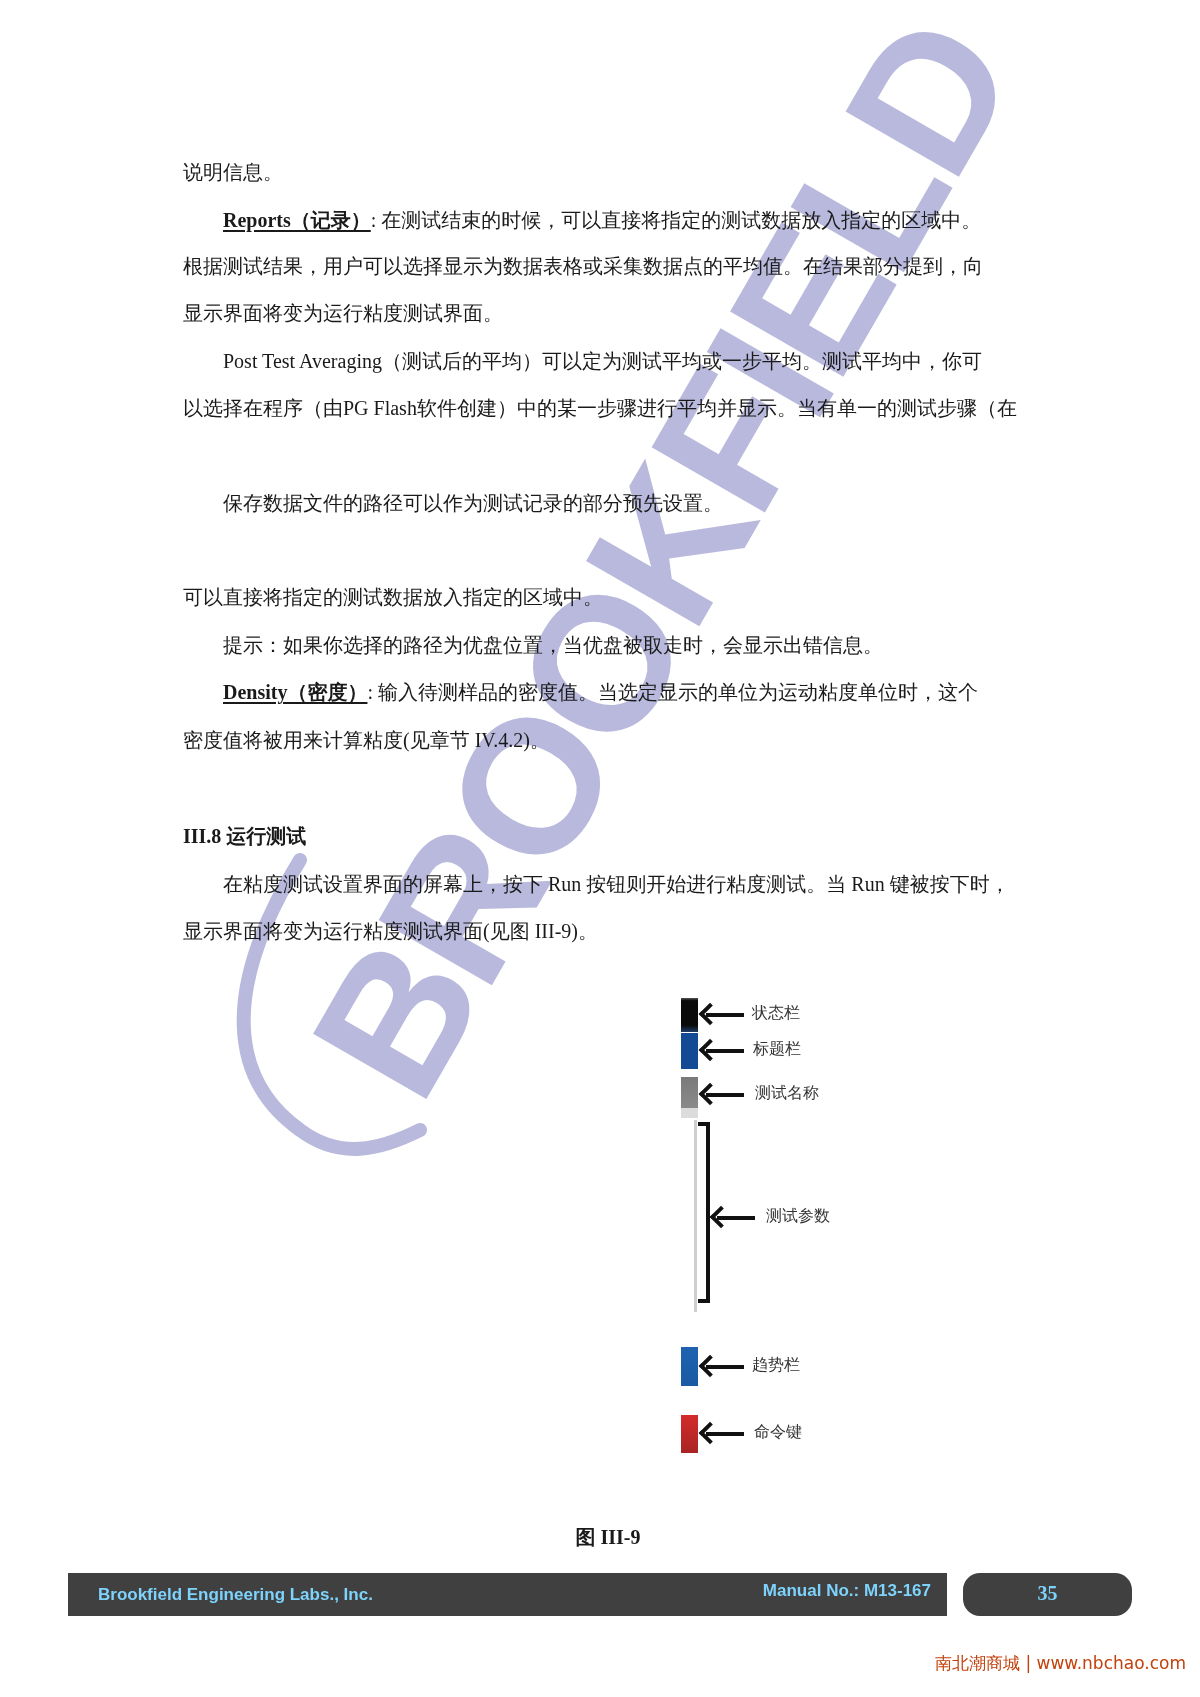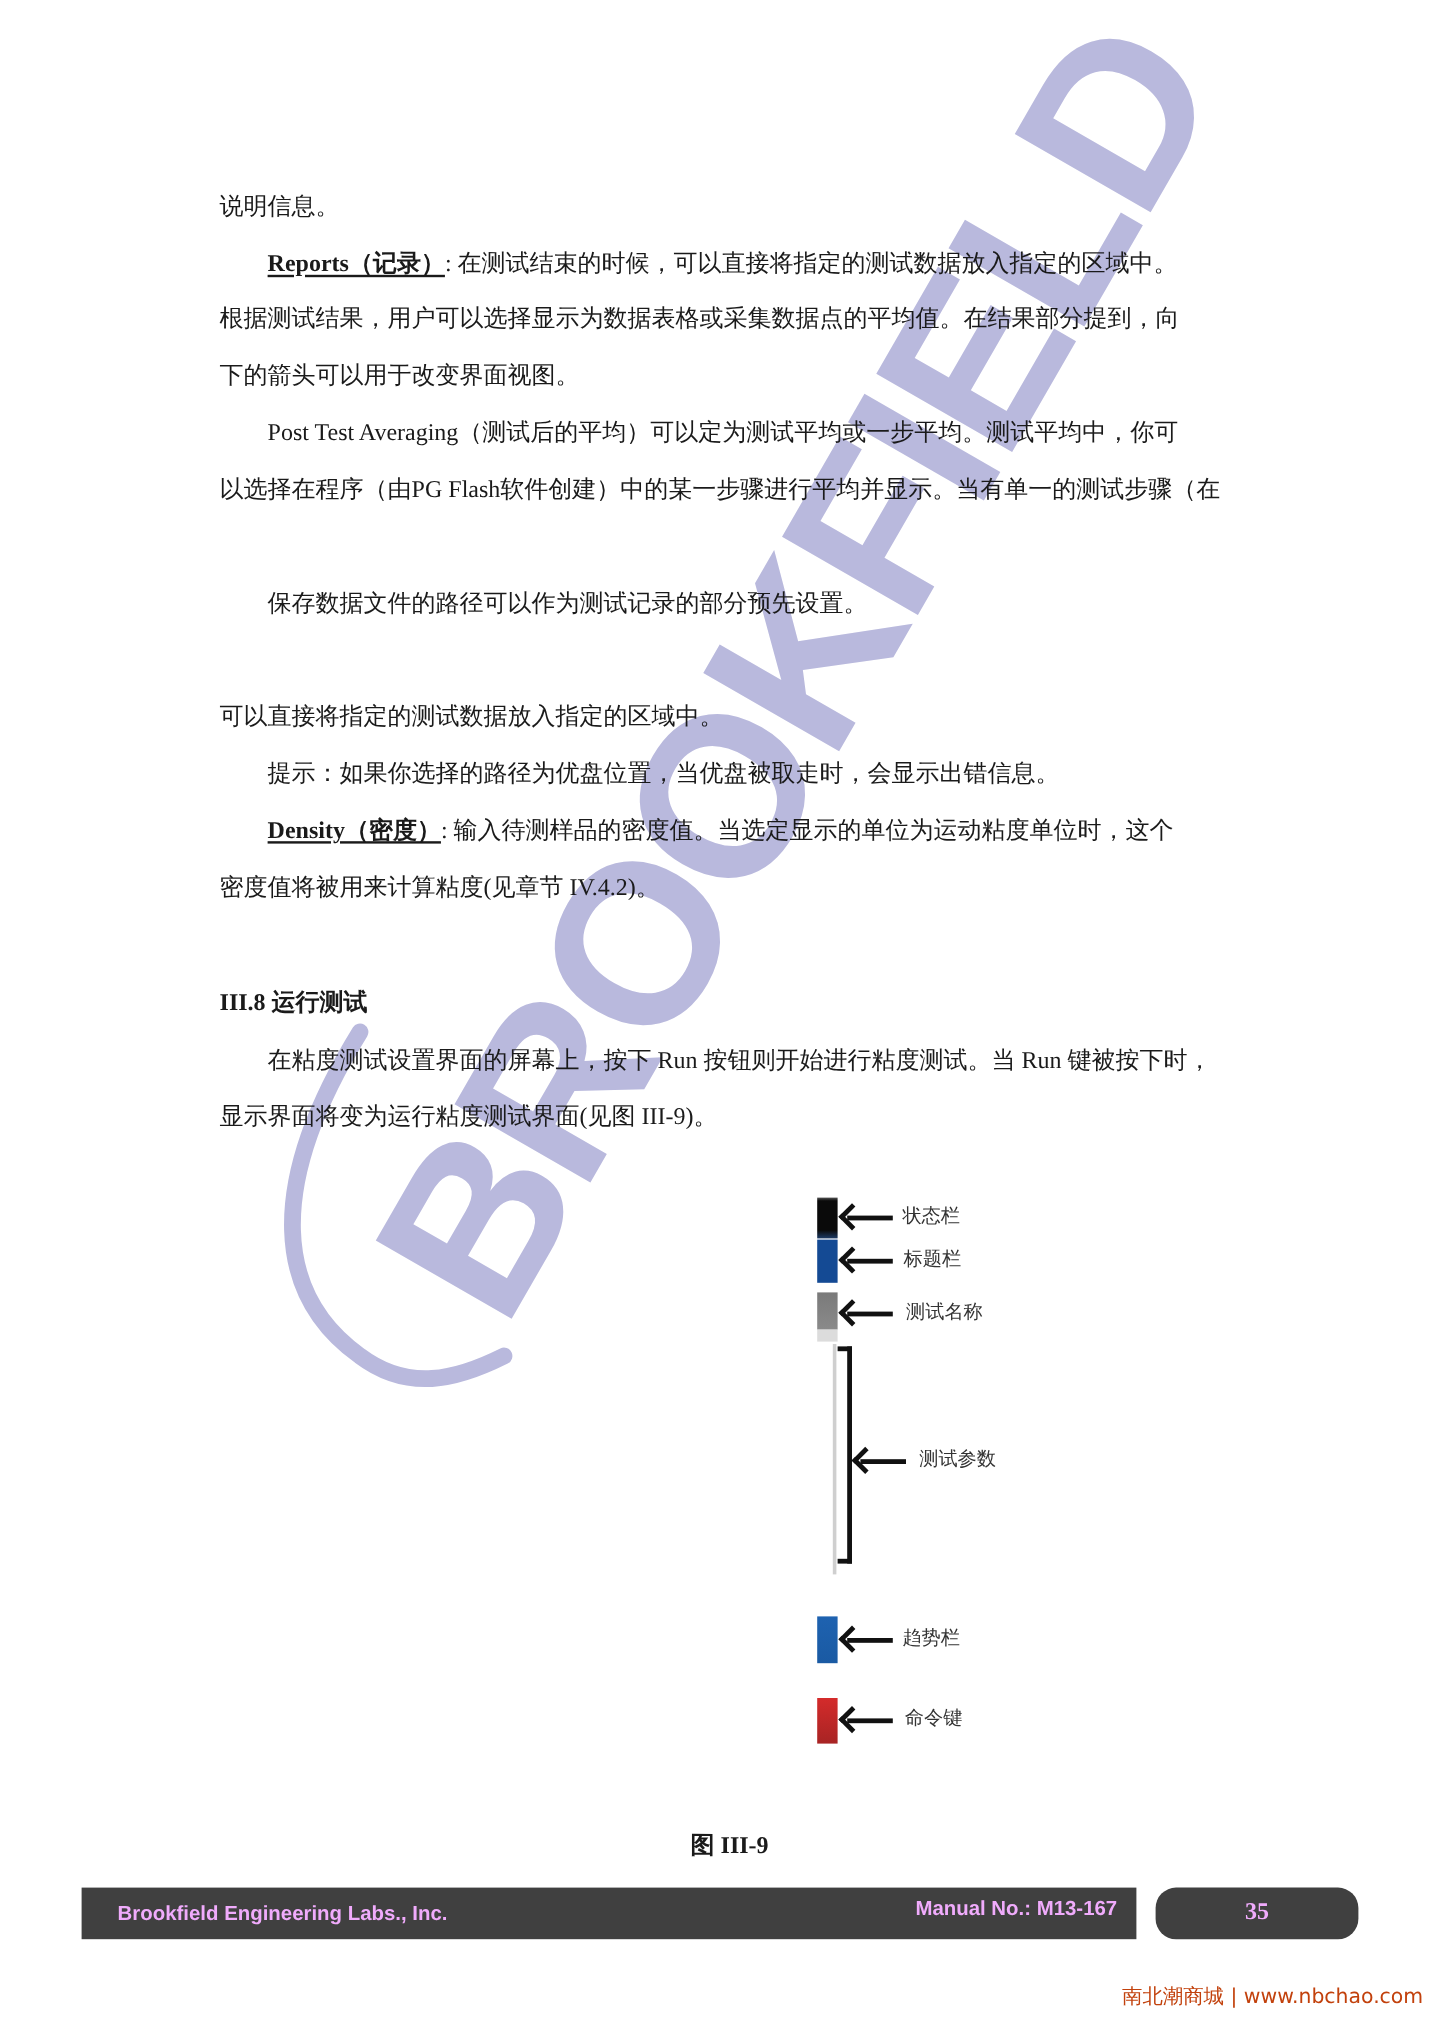--- a/index.html
+++ b/index.html
@@ -11,21 +11,21 @@
   .indent { left:223px; }
   .term { font-weight:bold; text-decoration:underline; text-underline-offset:3px; }
   .heading { font-weight:bold; font-size:20px; }
   .strip { position:absolute; left:681px; width:17px; }
   .arrow { position:absolute; height:4px; background:#111; }
   .arrow::before { content:""; position:absolute; left:-4px; top:-7px; width:12px; height:12px;
                    border-left:4px solid #111; border-bottom:4px solid #111; transform:rotate(45deg); }
   .dlabel { position:absolute; font-size:16px; color:#333; white-space:nowrap;
             font-family:"DejaVu Sans","Liberation Sans",sans-serif; }
   .caption { position:absolute; top:1524px; left:0; width:1216px; text-align:center; font-size:20px; font-weight:bold; }
-  .footer-bar { position:absolute; top:1573px; height:43px; background:#404040; color:#f0abfc; }
+  .footer-bar { position:absolute; top:1573px; height:43px; background:#404040; color:#7dd3fc; }
   .footer-left { left:68px; width:879px; }
   .footer-right { left:963px; width:169px;border-radius:17px; }
   .footer-company { position:absolute; left:30px; top:12px; font-family:"Liberation Sans",sans-serif; font-weight:bold; font-size:17px; }
   .footer-manual { position:absolute; right:16px; top:8px; font-family:"Liberation Sans",sans-serif; font-weight:bold; font-size:17px; }
   .footer-page { position:absolute; left:0; width:100%; top:9px; text-align:center; font-family:"Liberation Serif",serif; font-weight:bold; font-size:20px; }
   .site { position:absolute; top:1652px; left:0; width:1186px; text-align:right; font-family:"DejaVu Sans","Liberation Sans",sans-serif; font-size:17px; color:#c2410c; }
 </style>
 </head>
 <body>
 
@@ -35,21 +35,21 @@
 </svg>
 
 <div class="content">
 
   <div class="line" style="top:158px">说明信息。</div>
 
   <div class="line indent" style="top:206px">
     <span class="term">Reports（记录）</span><span>: 在测试结束的时候，可以直接将指定的测试数据放入指定的区域中。</span>
   </div>
   <div class="line" style="top:252px">根据测试结果，用户可以选择显示为数据表格或采集数据点的平均值。在结果部分提到，向</div>
-  <div class="line" style="top:299px">下的箭头可以用于改变界面视图。</div>
+  <div class="line" style="top:299px">显示界面将变为运行粘度测试界面。</div>
 
   <div class="line indent" style="top:347px">Post Test Averaging（测试后的平均）可以定为测试平均或一步平均。测试平均中，你可</div>
   <div class="line" style="top:394px">以选择在程序（由PG Flash软件创建）中的某一步骤进行平均并显示。当有单一的测试步骤（在</div>
 
   <div class="line indent" style="top:489px">保存数据文件的路径可以作为测试记录的部分预先设置。</div>
 
   <div class="line indent" style="top:631px">提示：如果你选择的路径为优盘位置，当优盘被取走时，会显示出错信息。</div>
 
   <div class="line" style="top:583px">可以直接将指定的测试数据放入指定的区域中。</div>
 

